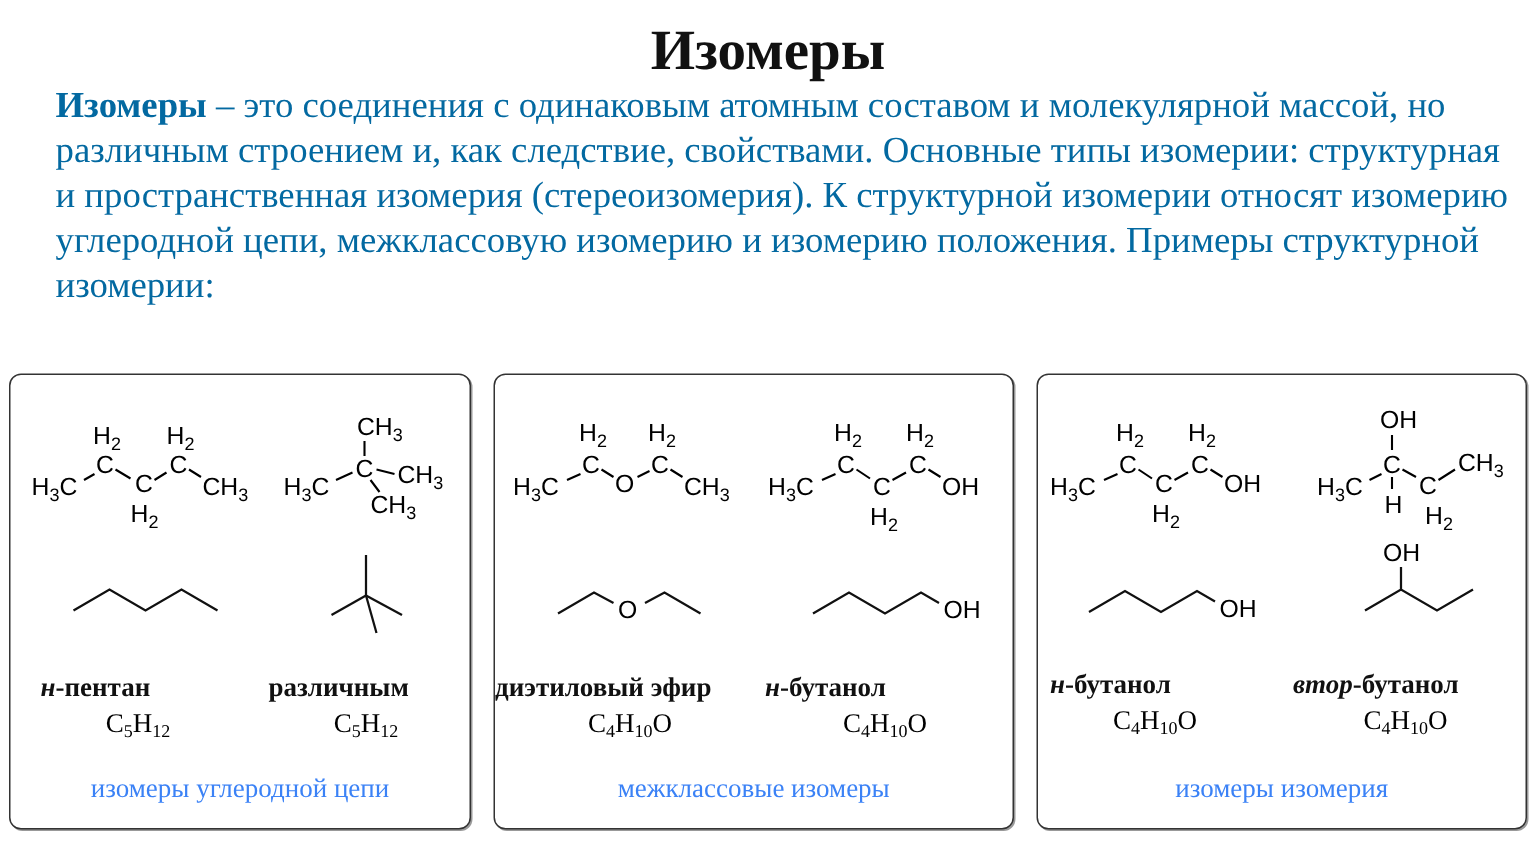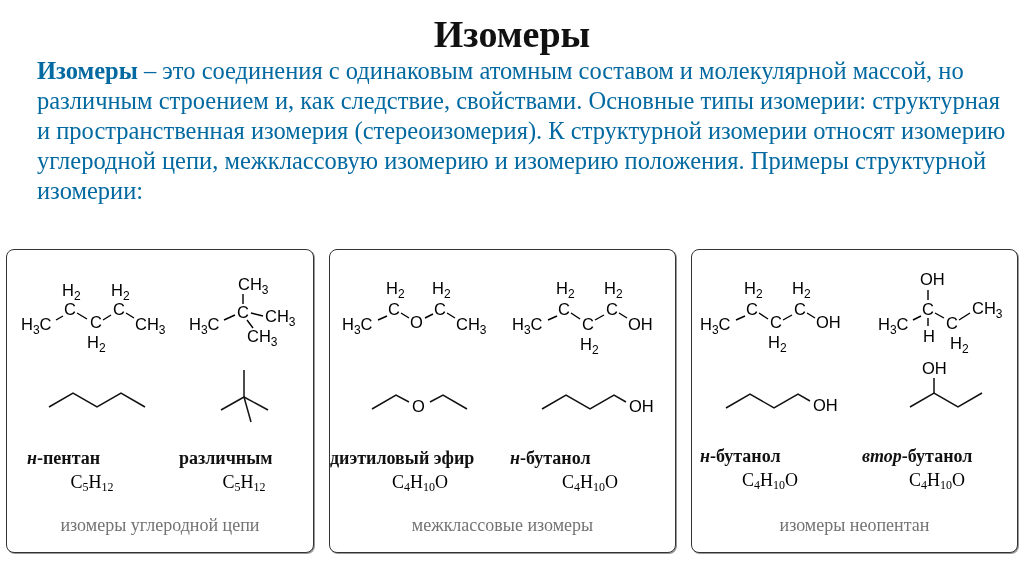--- a/index.html
+++ b/index.html
@@ -8,21 +8,21 @@
   .para{position:absolute;left:37px;top:56px;width:970px;font-size:24.5px;line-height:30px;color:#0369a1;}
   .para b{font-weight:bold;}
   .box{position:absolute;top:249px;height:302px;border:1.5px solid #333;border-radius:8px;background:#fff;box-shadow:1px 1px 0 #999;}
   .box svg{position:absolute;left:0;top:0;}
   .chem{font-family:"Liberation Sans",sans-serif;font-size:16.5px;fill:#000;}
   .sub{font-size:12px;}
   .name{position:absolute;font-weight:bold;font-size:18px;text-align:left;white-space:nowrap;}
   .name i{font-style:italic;}
   .formula{position:absolute;font-size:18px;text-align:center;white-space:nowrap;color:#000000;}
   .formula sub{font-size:12px;vertical-align:-3px;}
-  .caption{position:absolute;left:0;right:0;text-align:center;font-size:18px;color:#737373;}
+  .caption{position:absolute;left:0;right:0;text-align:center;font-size:18px;color:#3b82f6;}
   .bond{stroke:#000;stroke-width:1.4;fill:none;}
   .skel{stroke:#111;stroke-width:1.5;fill:none;}
 </style>
 </head>
 <body>
 
 <div class="title">Изомеры</div>
 
 <div class="para"><b>Изомеры</b><span> – это соединения с одинаковым атомным составом и молекулярной массой, но различным строением и, как следствие, свойствами. Основные типы изомерии: структурная и пространственная изомерия (стереоизомерия). К структурной изомерии относят изомерию углеродной цепи, межклассовую изомерию и изомерию положения. Примеры структурной изомерии:</span></div>
 
@@ -136,14 +136,14 @@
     <g>
       <polyline class="skel" points="218,157 242,143 266,157 290,143"></polyline>
       <line class="skel" x1="242" y1="143" x2="242" y2="128"></line>
       <text class="chem" x="230" y="124">OH</text>
     </g>
   </svg>
   <div class="name" style="left:8px;width:140px;top:196px;"><i>н</i><span>-бутанол</span></div>
   <div class="formula" style="left:8px;width:140px;top:220px;">C<sub>4</sub>H<sub>10</sub><span>O</span></div>
   <div class="name" style="left:170px;width:150px;top:196px;"><i>втор</i><span>-бутанол</span></div>
   <div class="formula" style="left:170px;width:150px;top:220px;">C<sub>4</sub>H<sub>10</sub><span>O</span></div>
-  <div class="caption" style="top:265px;">изомеры неопентан</div>
+  <div class="caption" style="top:265px;">изомеры изомерия</div>
 </div>
 
 </body></html>

